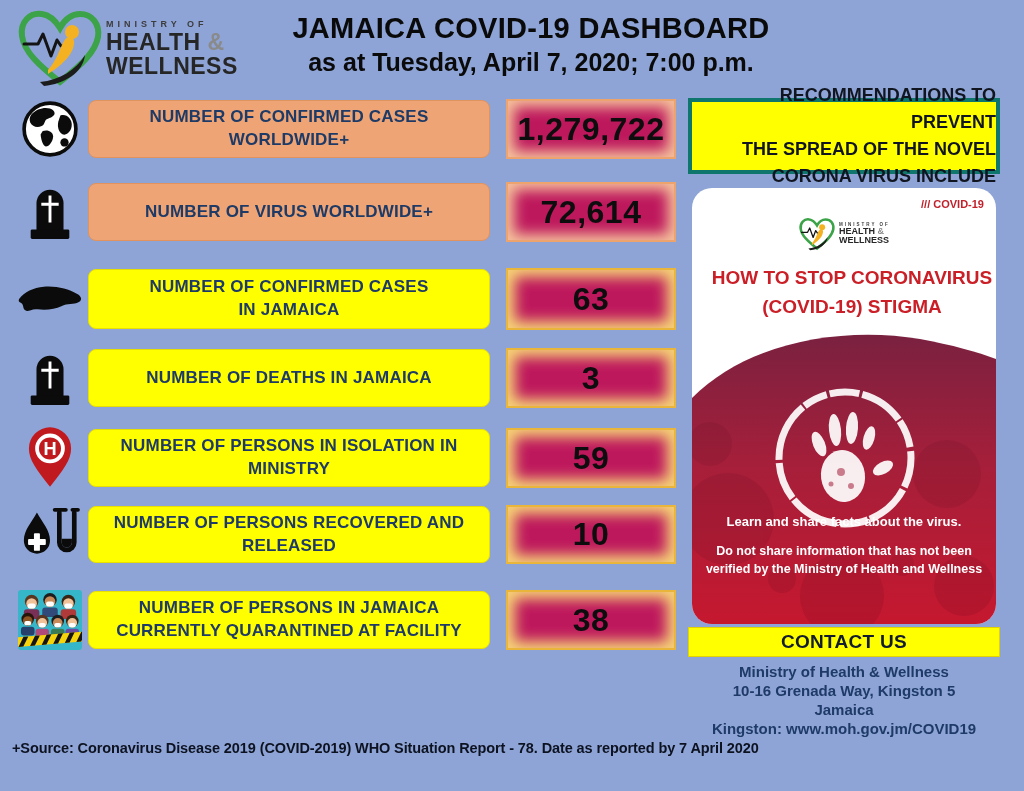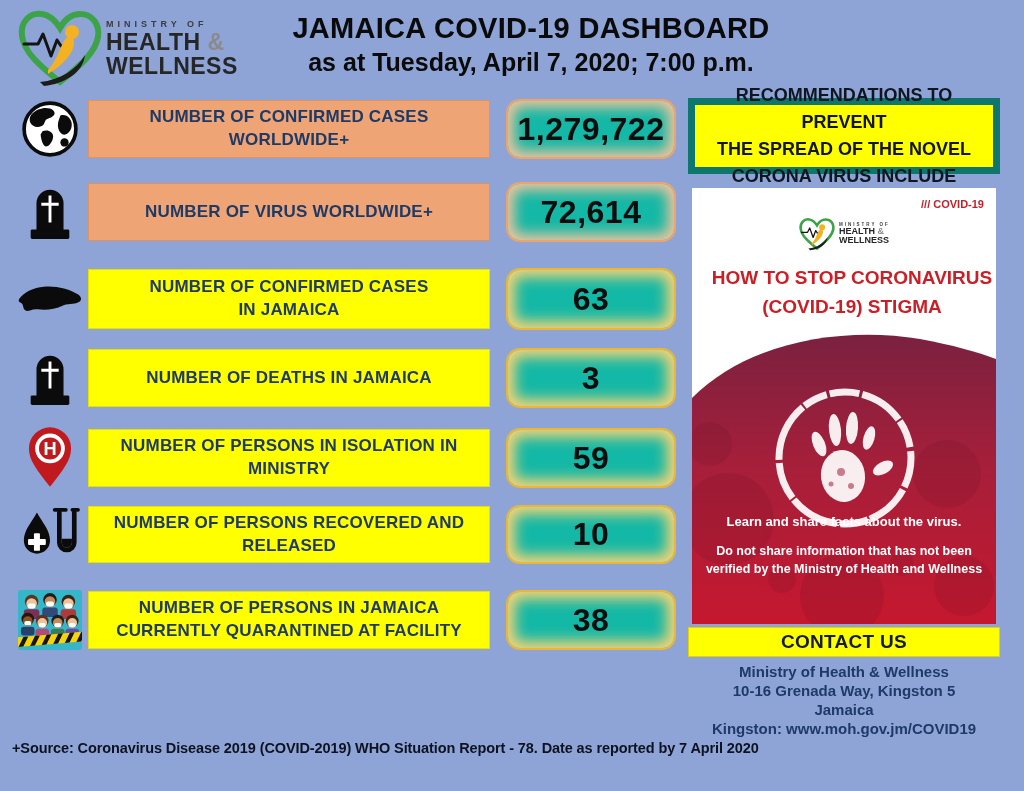--- a/index.html
+++ b/index.html
@@ -23,40 +23,40 @@
   .r2 { top: 183px; height: 58px; }
   .r3 { top: 269px; height: 60px; }
   .r4 { top: 349px; height: 58px; }
   .r5 { top: 429px; height: 58px; }
   .r6 { top: 506px; height: 57px; }
   .r7 { top: 591px; height: 58px; }
   .icon-cell { width: 76px; height: 100%; display: flex; align-items: center; justify-content: center; flex: 0 0 76px; }
   .stat-bar {
     flex: 1; height: 100%; display: flex; align-items: center; justify-content: center;
     text-align: center; font-weight: bold; font-size: 17px; color: #1e3a66;
-    line-height: 1.35; white-space: pre-line; letter-spacing: 0.2px;
+    line-height: 1.35; white-space: pre-line; letter-spacing: 0.2px; border-radius: 8px;
   }
   .worldwide .stat-bar { background: #eea475; border: 1px solid #e0925f; }
   .jamaica .stat-bar { background: #ffff00; border: 1px solid #e8df00; }
   .value-box {
     width: 166px; flex: 0 0 166px; margin-left: 18px; height: calc(100% - 2px);
-    background: #14b8a6; border-radius: 12px;
+    background: #be185d; border-radius: 0;
     display: flex; align-items: center; justify-content: center;
     font-weight: bold; font-size: 32px; color: #0d0d0d; letter-spacing: 0.5px;
   }
   .worldwide .value-box { box-shadow: 0 0 0 2px #eda36e, inset 0 0 14px 6px #f6c49c; }
   .jamaica .value-box { box-shadow: 0 0 0 2px #e9b53b, inset 0 0 14px 7px #f6d376; }
   
   .reco {
     position: absolute; left: 688px; top: 98px; width: 312px; height: 76px;
-    background: #ffff00; border: 7px solid #0f766e;
-    display: flex; align-items: center; justify-content: center; text-align: center;
+    background: #ffff00; border: 4px solid #0f766e;
+    display: flex; align-items: center; justify-content: center; text-align: right;
     font-weight: bold; font-size: 18px; color: #10151f; line-height: 1.5; white-space: pre-line;
   }
-  .poster { position: absolute; left: 692px; top: 188px; width: 304px; height: 436px; background: #ffffff; overflow: hidden; }
+  .poster { position: absolute; left: 692px; top: 188px; width: 304px; height: 436px; background: #ffffff; overflow: hidden; border-radius: 20px; }
   .covid-tag { position: absolute; top: 10px; right: 12px; font-size: 11px; font-weight: bold; color: #c2202a; }
   .poster-logo { position: absolute; top: 28px; left: 0; width: 100%; display: flex; align-items: center; justify-content: center; }
   .pl-text { margin-left: 3px; line-height: 1.0; }
   .pl-ministry { font-size: 4.5px; font-weight: bold; letter-spacing: 2px; color: #3c3c3c; }
   .pl-main { font-size: 9px; font-weight: bold; color: #262626; }
   .poster-title {
     position: absolute; top: 76px; left: 8px; width: 100%; text-align: center;
     color: #cb1f27; font-weight: bold; font-size: 19px; line-height: 1.5; white-space: pre-line;
   }
   .maroon-svg { position: absolute; left: 0; top: 136px; width: 304px; height: 300px; display: block; }

